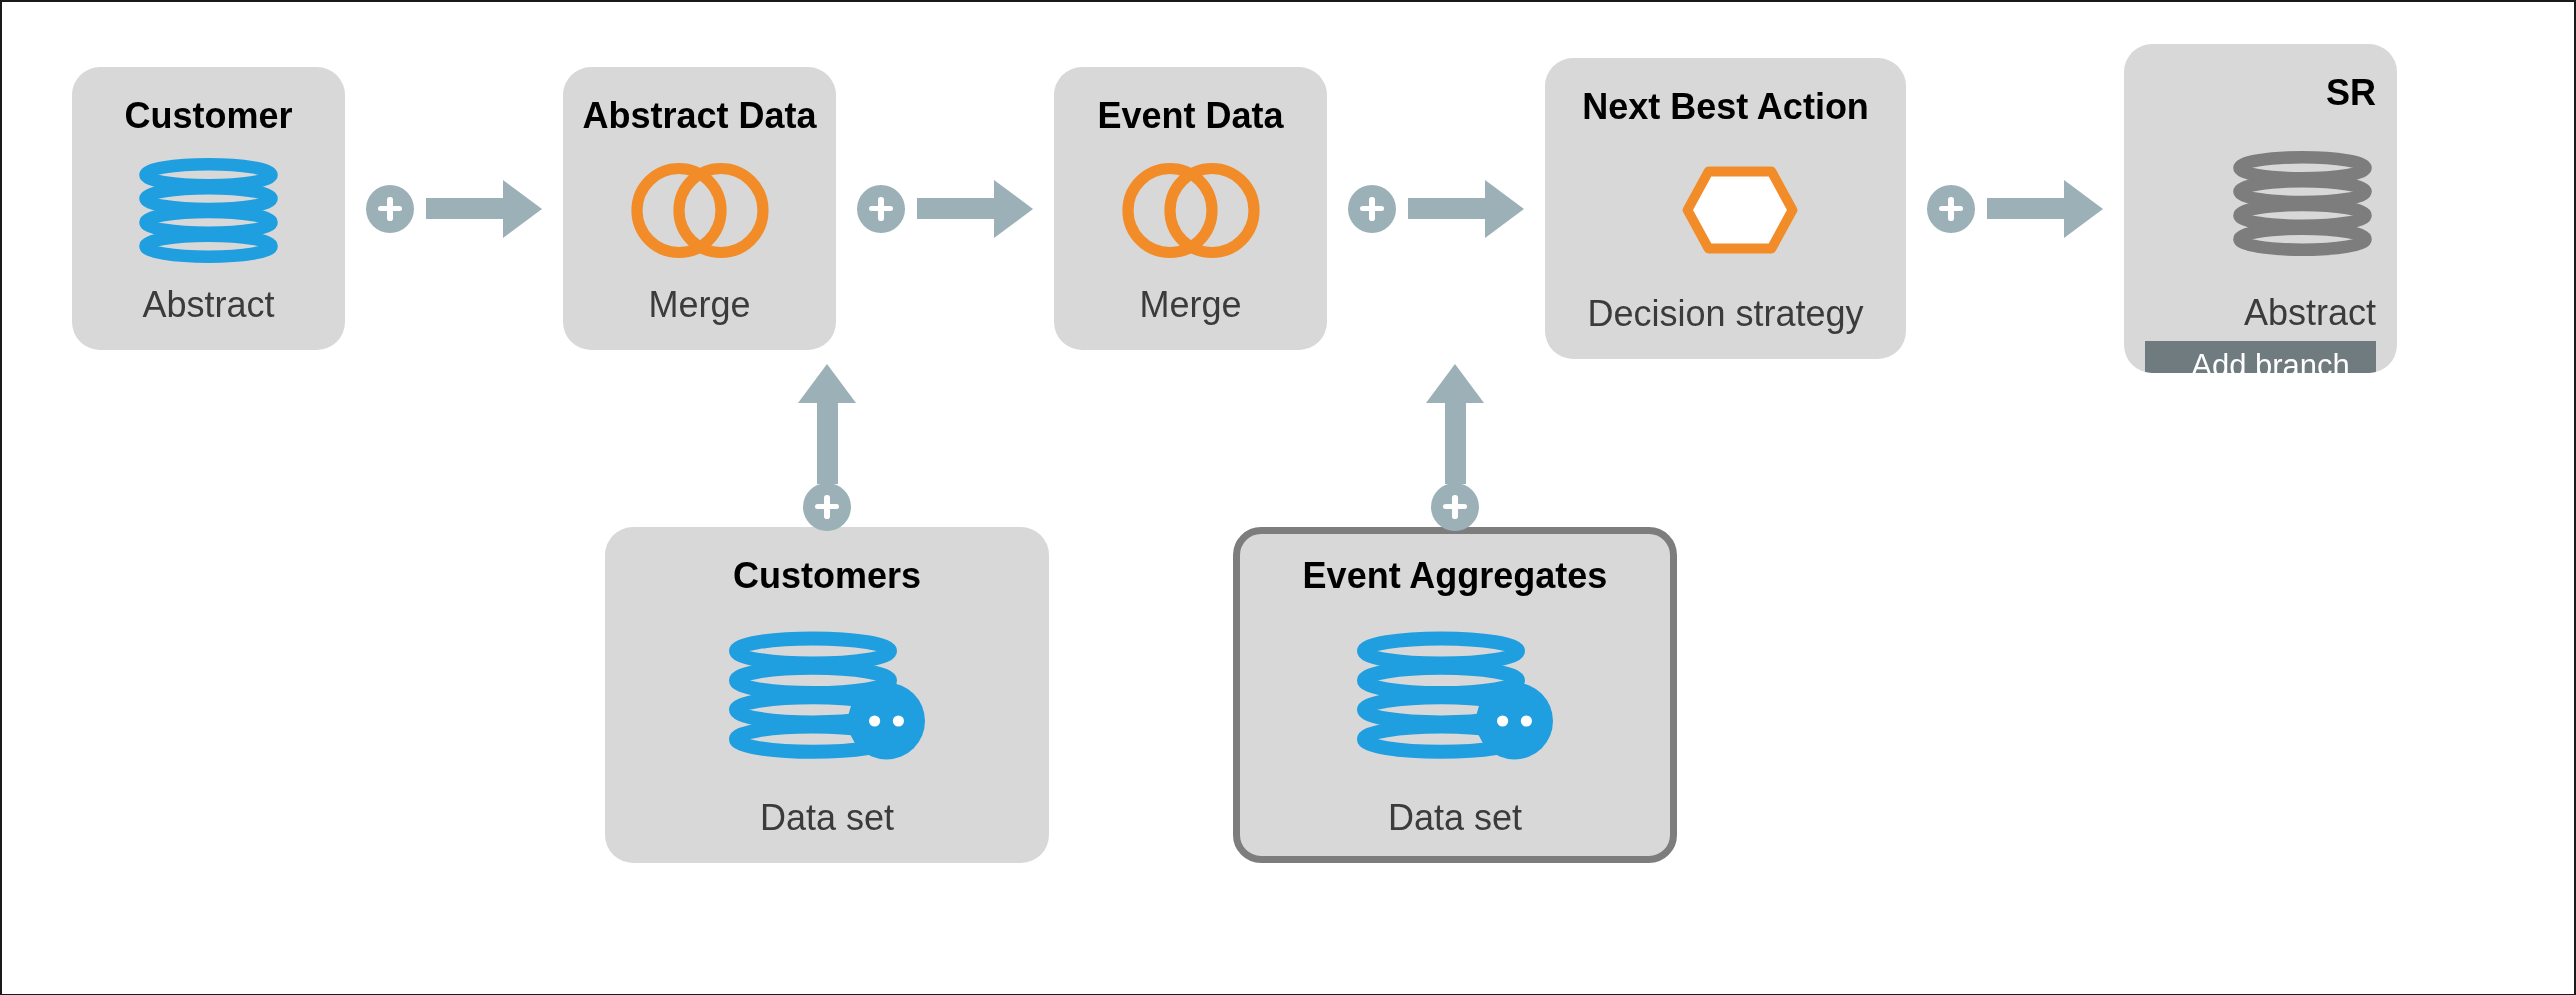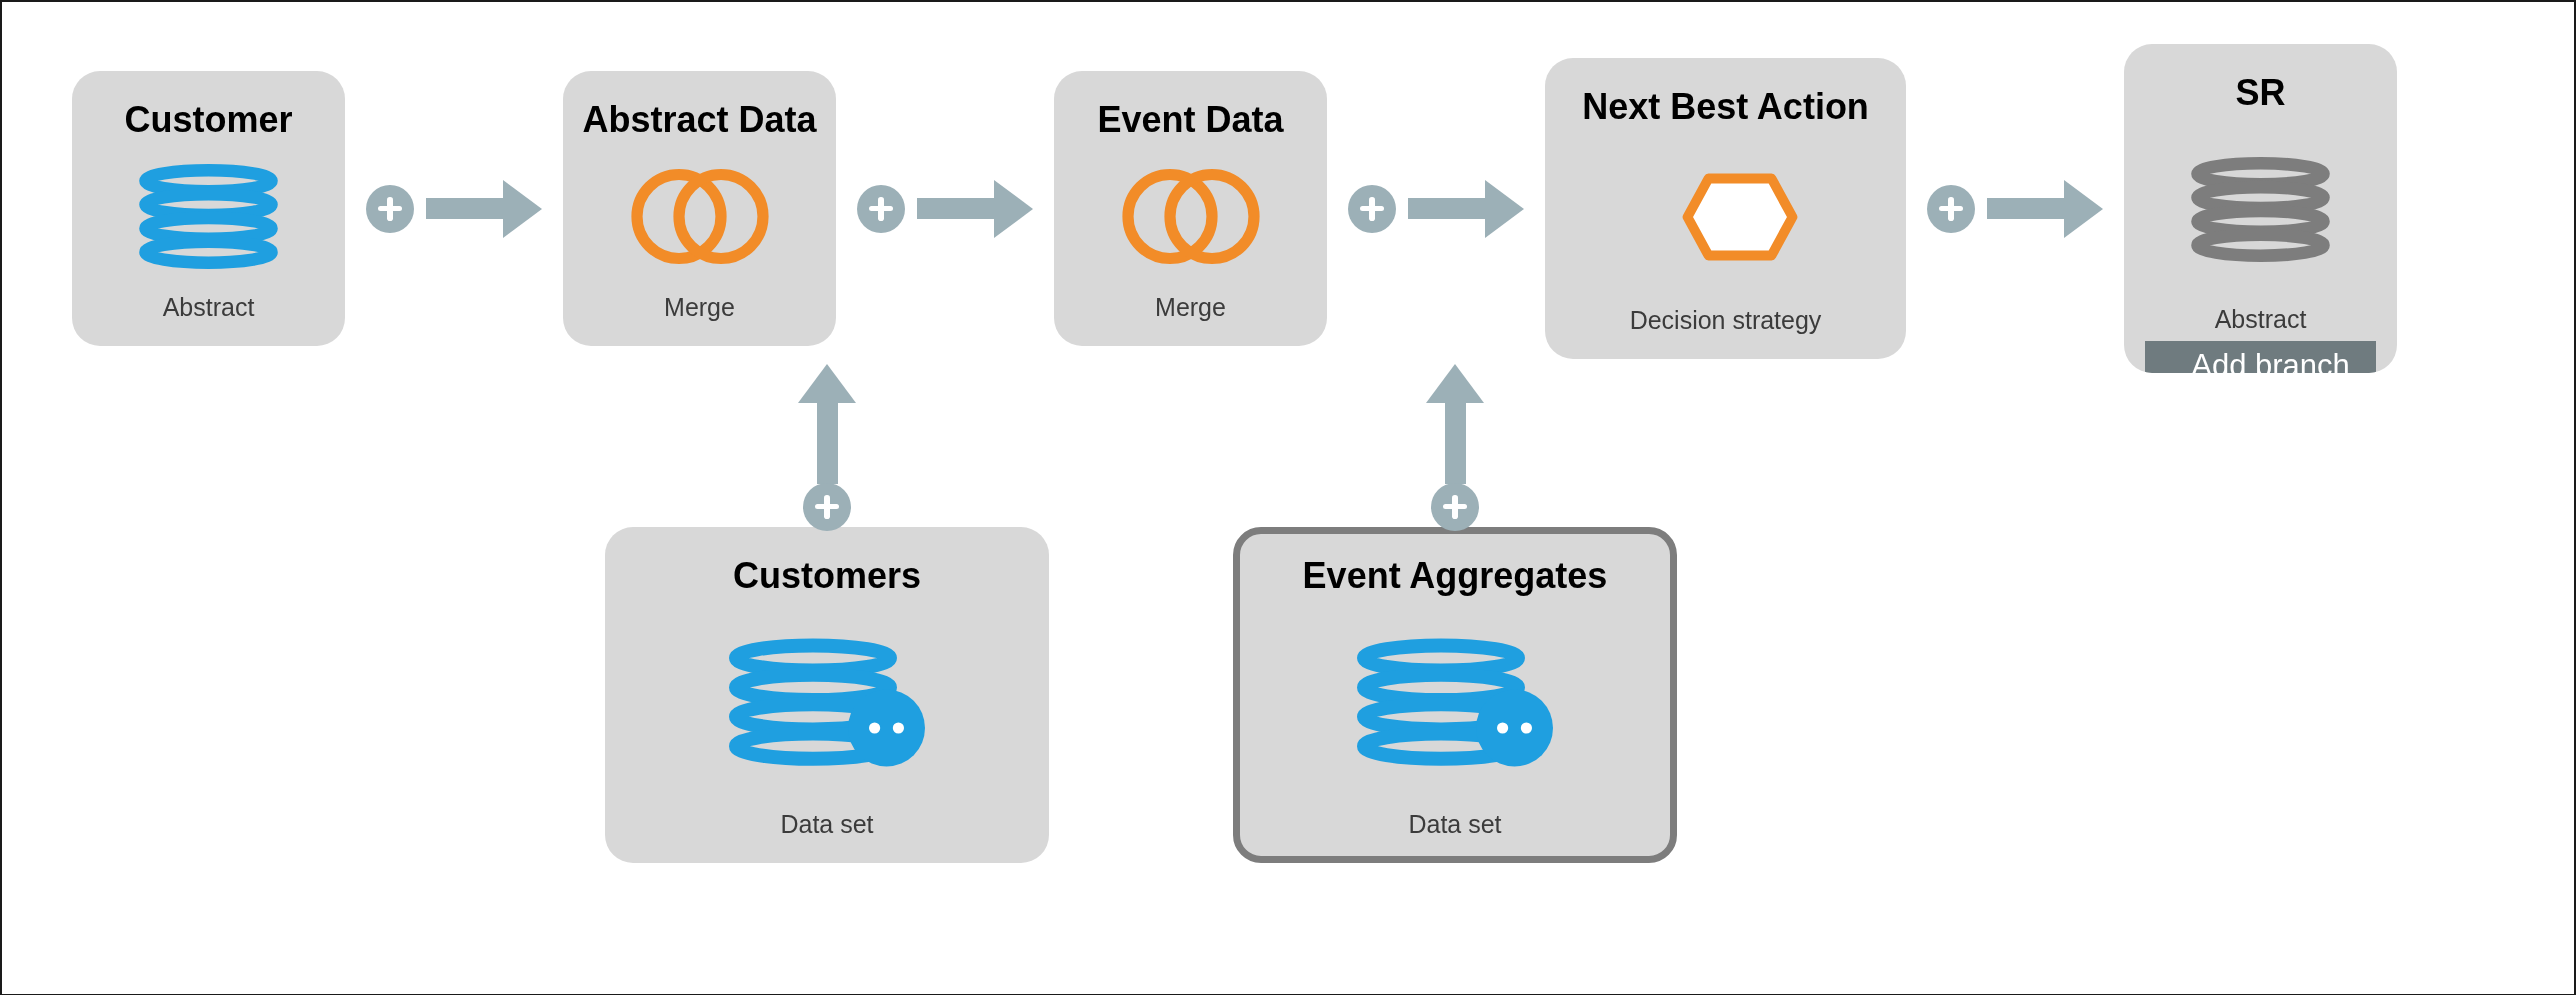--- a/index.html
+++ b/index.html
@@ -60,30 +60,31 @@
   .node.selected{
     border:7px solid var(--grey-outline);
     padding:21px 14px 17.5px;
     margin-left:16px;
   }
   .node.big{ width:444px; min-height:336px; }
   .node.branch{
     min-height:329px;
     padding-bottom:0;
     overflow:hidden;
+    align-items:flex-end;
   }
   .node .title{
     font-size:36px;
     font-weight:700;
     color:#000;
     text-align:center;
     white-space:nowrap;
   }
   .node .sub{
-    font-size:25px;
+    font-size:36px;
     color:var(--soft);
     text-align:center;
     margin-top:auto;
   }
   .node .iconwrap{
     flex:1;
     display:flex;
     align-items:center;
     justify-content:center;
     margin:21px 0;

